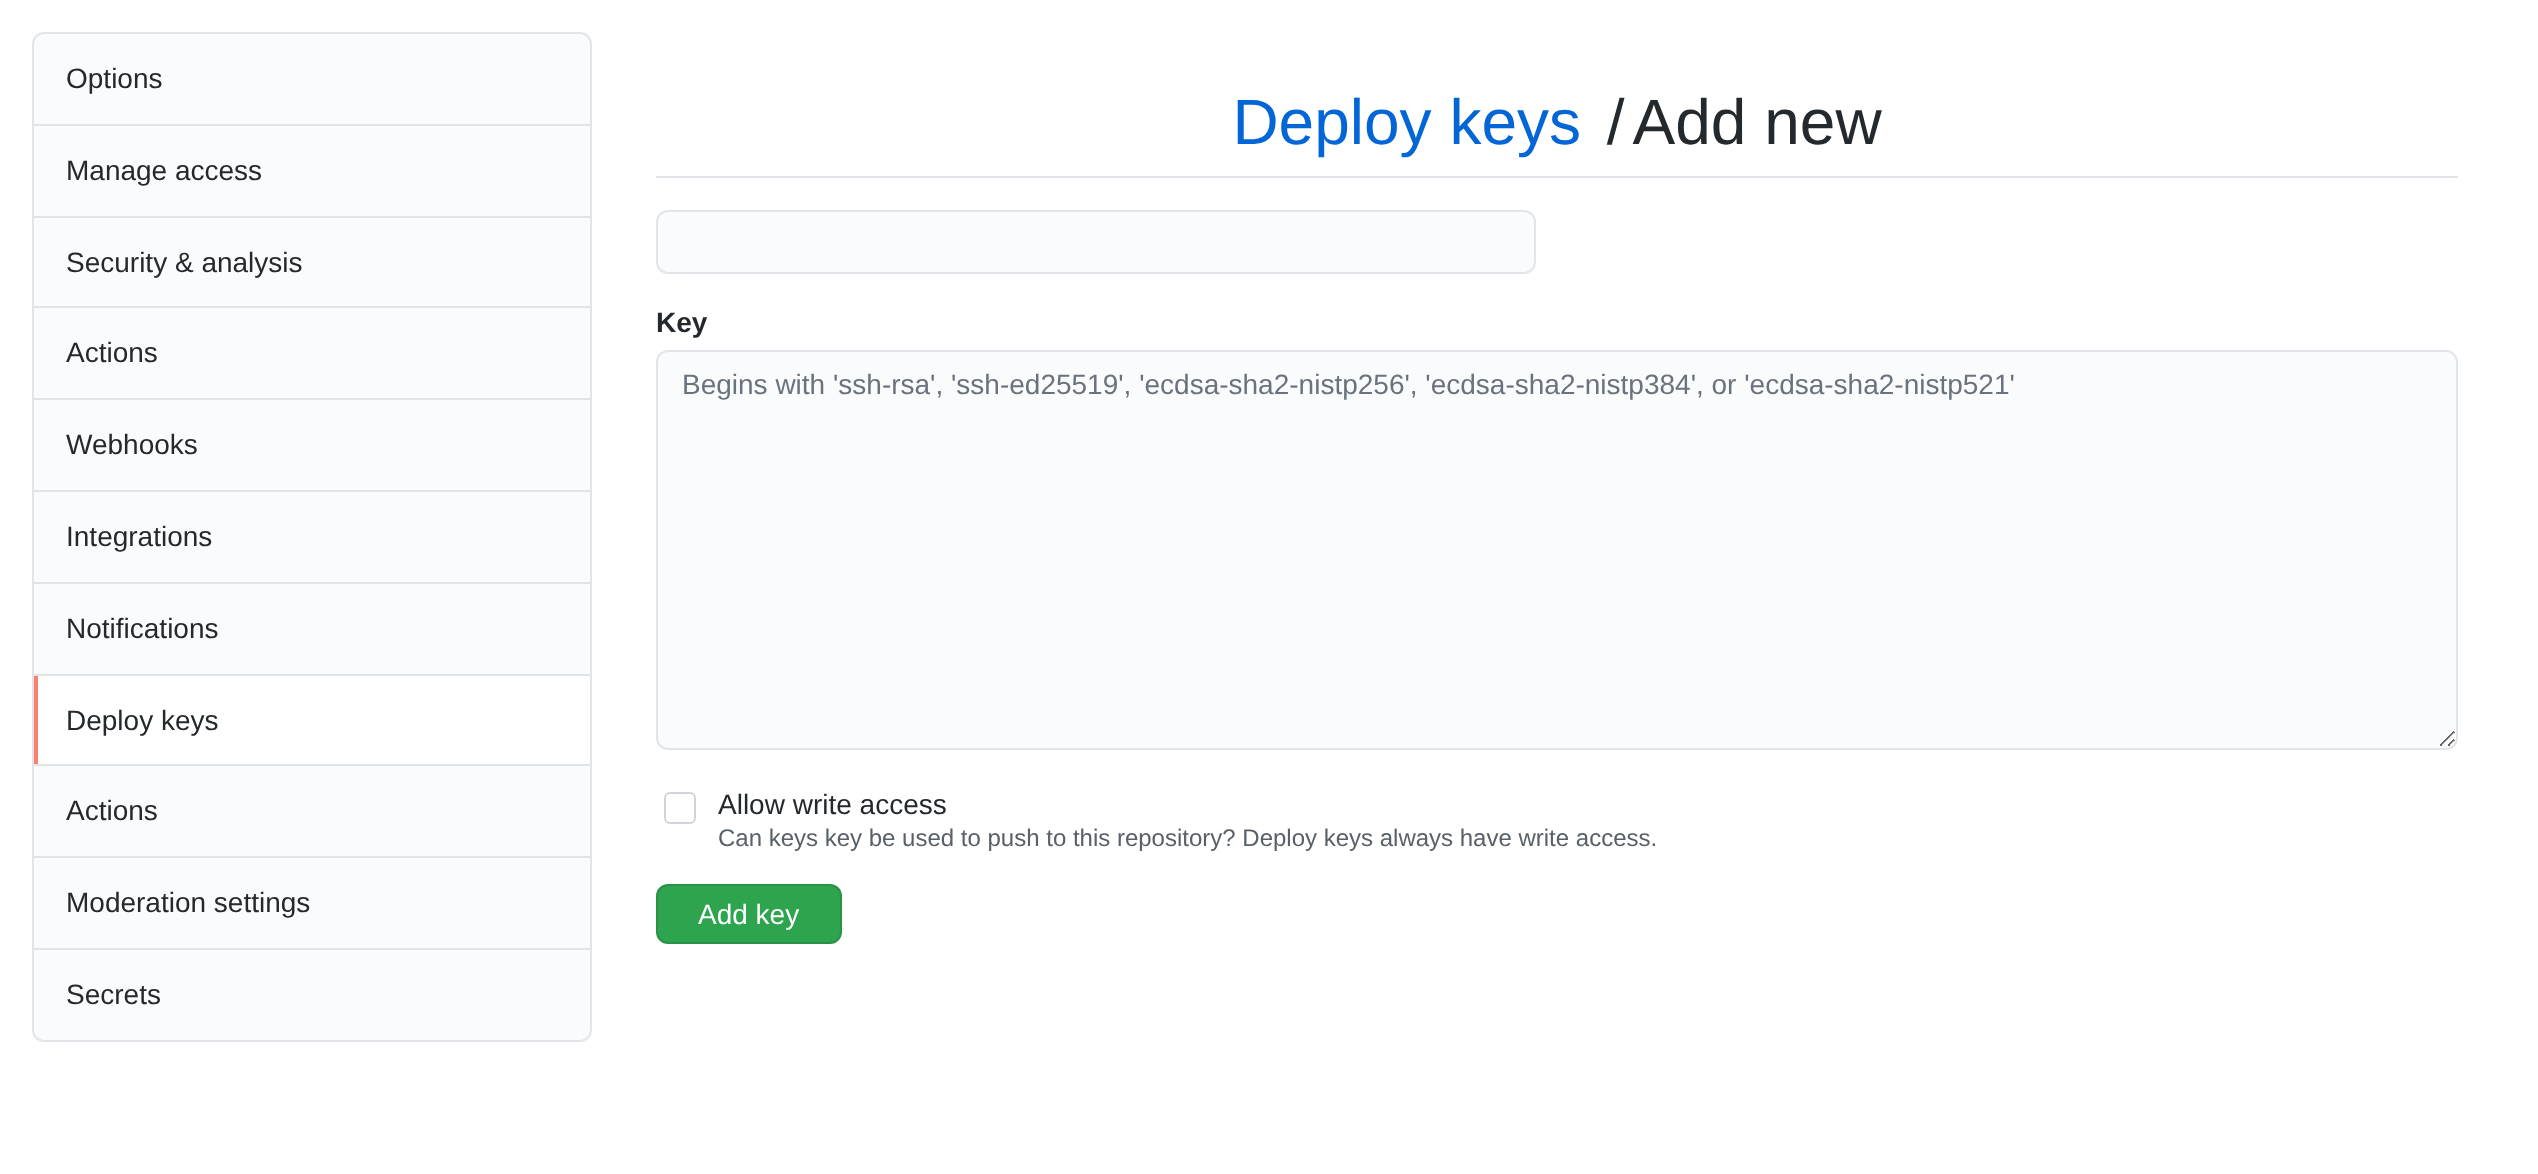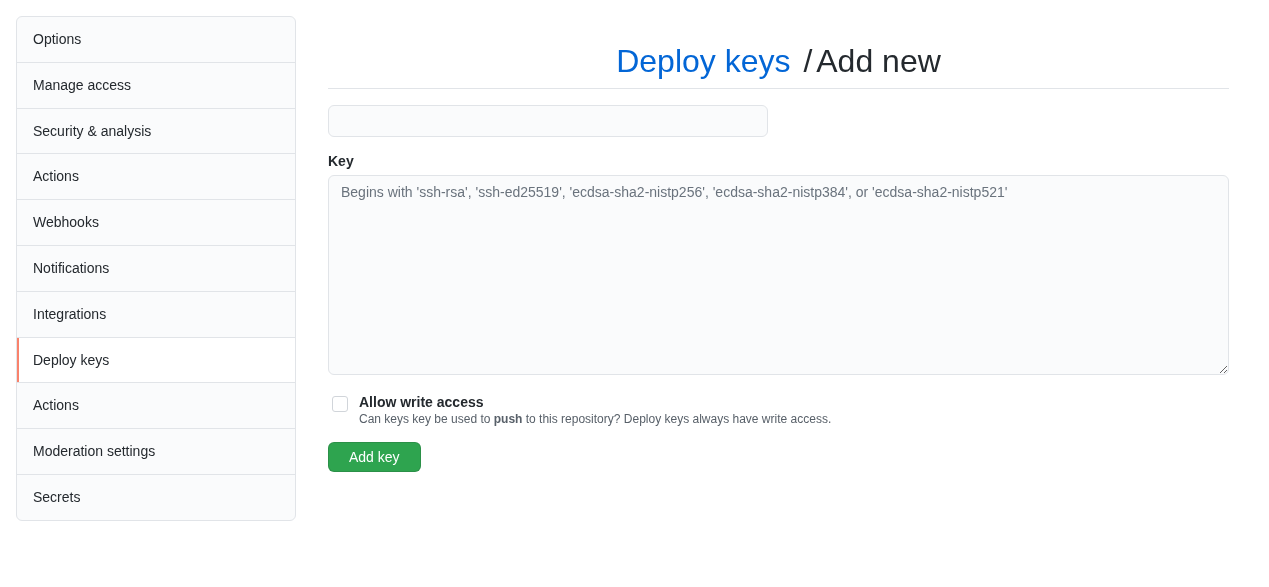--- a/index.html
+++ b/index.html
@@ -98,27 +98,27 @@
   .checkbox {
     width: 16px;
     height: 16px;
     margin-top: 2px;
     border: 1px solid #d1d5da;
     border-radius: 3px;
     appearance: none;
     background: #fff;
     cursor: pointer;
   }
-  .checkbox-label { font-weight: 700; }
+  .checkbox-label { font-weight: 400; }
   .checkbox-hint {
     color: #586069;
     font-size: 12px;
     margin-top: 2px;
   }
-  .checkbox-hint .strong { font-weight: 700; color: #586069; text-align: right; }
+  .checkbox-hint .strong { font-weight: 400; color: #586069; text-align: right; }
   .btn-primary {
     display: inline-block;
     padding: 6px 20px;
     font-size: 14px;
     font-weight: 500;
     color: #fff;
     background: #2ea44f;
     border: 1px solid rgba(27,31,35,0.15);
     border-radius: 6px;
     cursor: pointer;
@@ -127,22 +127,22 @@
 </head>
 <body>
 
 <div class="page">
   <nav class="sidebar" id="sidebar">
       <a class="sidebar-item">Options</a>
       <a class="sidebar-item">Manage access</a>
       <a class="sidebar-item">Security &amp; analysis</a>
       <a class="sidebar-item">Actions</a>
       <a class="sidebar-item">Webhooks</a>
+      <a class="sidebar-item">Integrations</a>
       <a class="sidebar-item">Notifications</a>
-      <a class="sidebar-item">Integrations</a>
       <a class="sidebar-item active">Deploy keys</a>
       <a class="sidebar-item">Actions</a>
       <a class="sidebar-item">Moderation settings</a>
       <a class="sidebar-item">Secrets</a>
     </nav>
 
   <main class="main">
     <h2 class="page-header">
       <a class="link">Deploy keys</a>
       <span class="sep">/</span><span>Add new</span>

